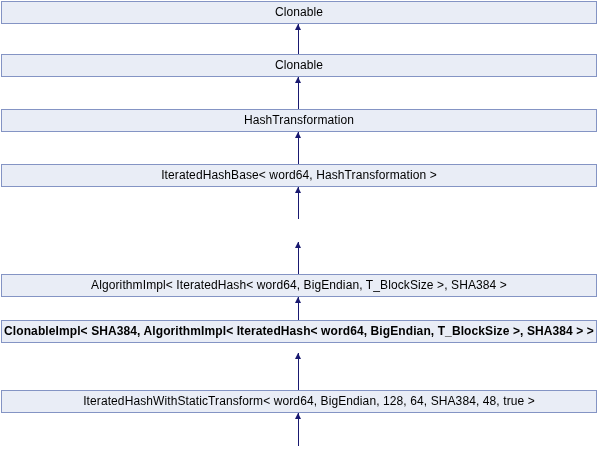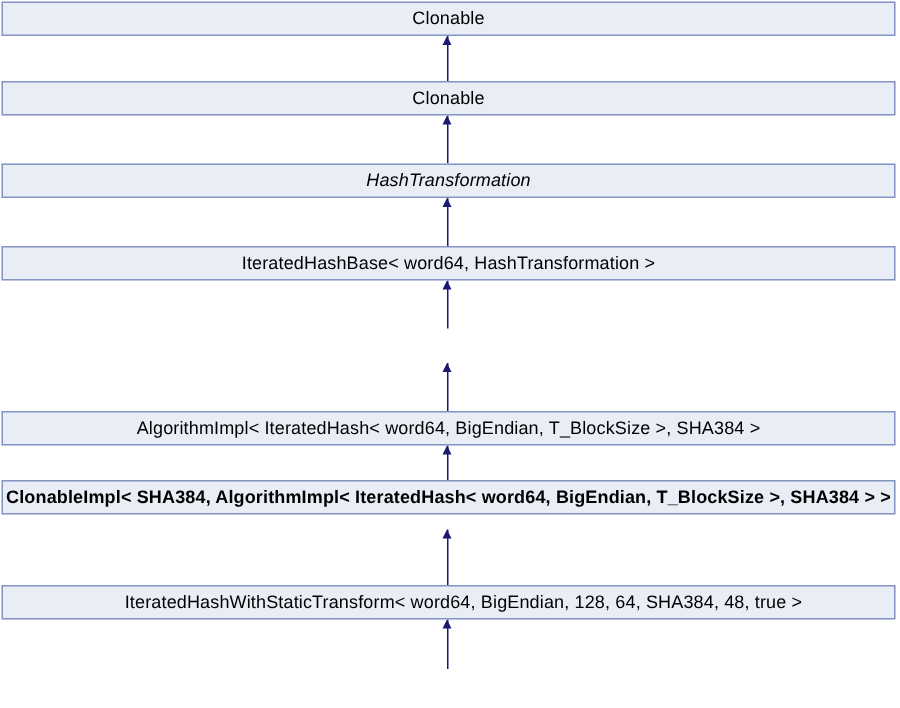--- a/index.html
+++ b/index.html
@@ -77,21 +77,21 @@
     <div class="edge" style="top: 353px; height: 37px;"></div>
     <div class="arrowhead" style="top: 353px;"></div>
     <div class="edge" style="top: 413px; height: 33px;"></div>
     <div class="arrowhead" style="top: 413px;"></div>
     <div class="node" style="top: 1px;">
       <span class="node-label">Clonable</span>
     </div>
     <div class="node" style="top: 54px;">
       <span class="node-label">Clonable</span>
     </div>
-    <div class="node" style="top: 109px; font-style: italic;">
+    <div class="node" style="top: 109px;">
       <span class="node-label">HashTransformation</span>
     </div>
     <div class="node" style="top: 164px;">
       <span class="node-label">IteratedHashBase&lt; word64, HashTransformation &gt;</span>
     </div>
     <div class="node" style="top: 274px;">
       <span class="node-label">AlgorithmImpl&lt; IteratedHash&lt; word64, BigEndian, T_BlockSize &gt;, SHA384 &gt;</span>
     </div>
     <div class="node" style="top: 320px; font-weight: bold;">
       <span class="node-label">ClonableImpl&lt; SHA384, AlgorithmImpl&lt; IteratedHash&lt; word64, BigEndian, T_BlockSize &gt;, SHA384 &gt; &gt;</span>

